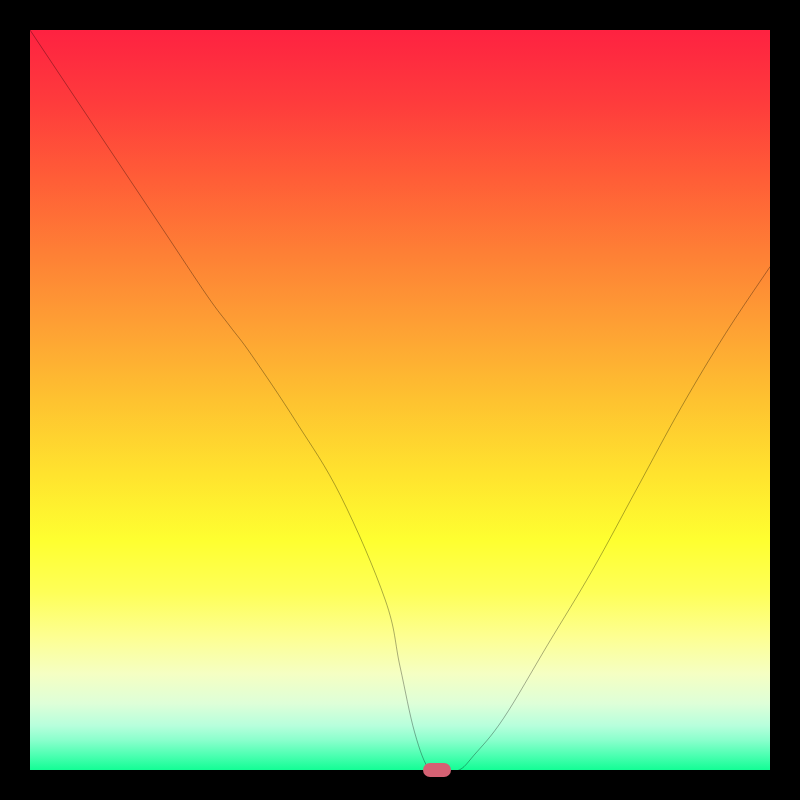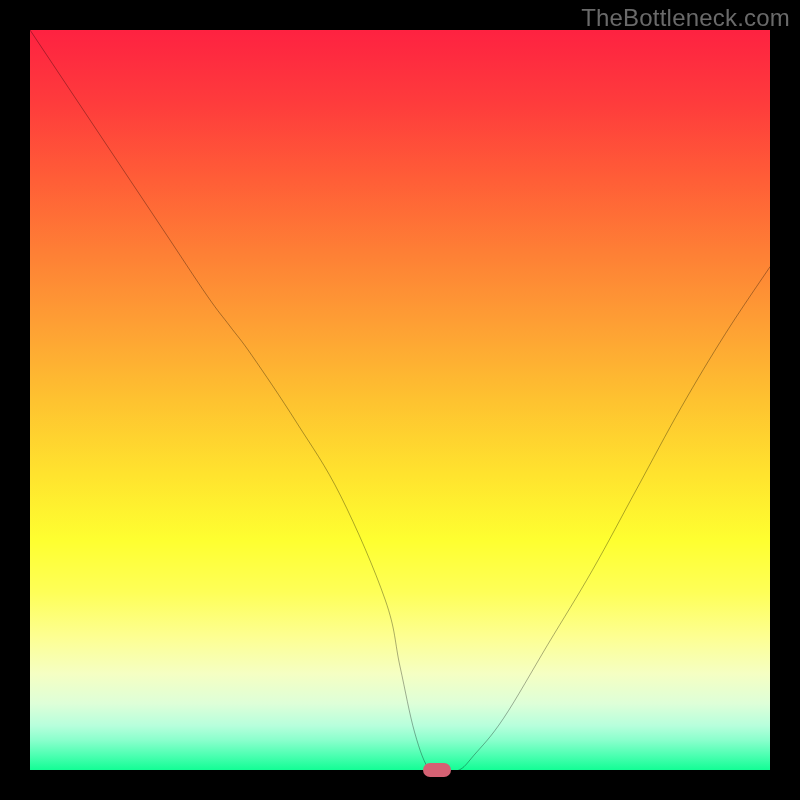--- a/index.html
+++ b/index.html
@@ -68,21 +68,20 @@
     background: #d46173;
     transform: translate(-50%, -50%);
     z-index: 5;
   }
 </style>
 </head>
 <body>
 
 <div class="frame">
 
-  <div class="watermark">TheBottleneck.com</div>
 
   <div class="plot">
 
     <svg class="curve" viewBox="0 0 100 100" preserveAspectRatio="none">
       <path fill="none" stroke="#000000" stroke-width="0.33" vector-effect="non-scaling-stroke" stroke-linejoin="round" stroke-linecap="round" d="M 0 0 C 1.08 1.6199999999999999, 3.84 5.76, 6 9 C 8.16 12.24, 9.84 14.76, 12 18 C 14.16 21.24, 15.84 23.76, 18 27 C 20.16 30.24, 22.38 33.66, 24 36 C 25.62 38.34, 25.92 38.56, 27 40 C 28.08 41.44, 28.38 41.66, 30 43.99999999999999 C 31.62 46.33999999999999, 33.84 49.58, 36 53 C 38.16 56.42, 39.84 58.68, 42 63 C 44.16 67.32, 46.56 72.86, 48 77 C 49.44 81.14, 49.28 82.76, 50 86 C 50.72 89.24, 51.28 92.48, 52 95 C 52.72 97.52, 53.28 99.1, 54 100 C 54.72 100.9, 55.28000000000001 100, 56.00000000000001 100 C 56.720000000000006 100, 57.279999999999994 100.36, 57.99999999999999 100 C 58.71999999999999 99.64, 58.92 99.26, 60 98 C 61.08 96.74, 62.2 95.7, 64 93 C 65.8 90.3, 67.84 86.6, 70 83 C 72.16 79.4, 73.84 76.78, 76 73 C 78.16 69.22, 79.84 65.96, 82 62 C 84.16 58.04, 85.84 54.78, 88 51 C 90.16 47.22, 91.84 44.42, 94 41 C 96.16 37.58, 98.92 33.62, 100 32"></path>
     </svg>
 
     <div class="marker" style="left: 55%; top: 100%; background: rgb(212, 97, 115);"></div>
 
   </div>

